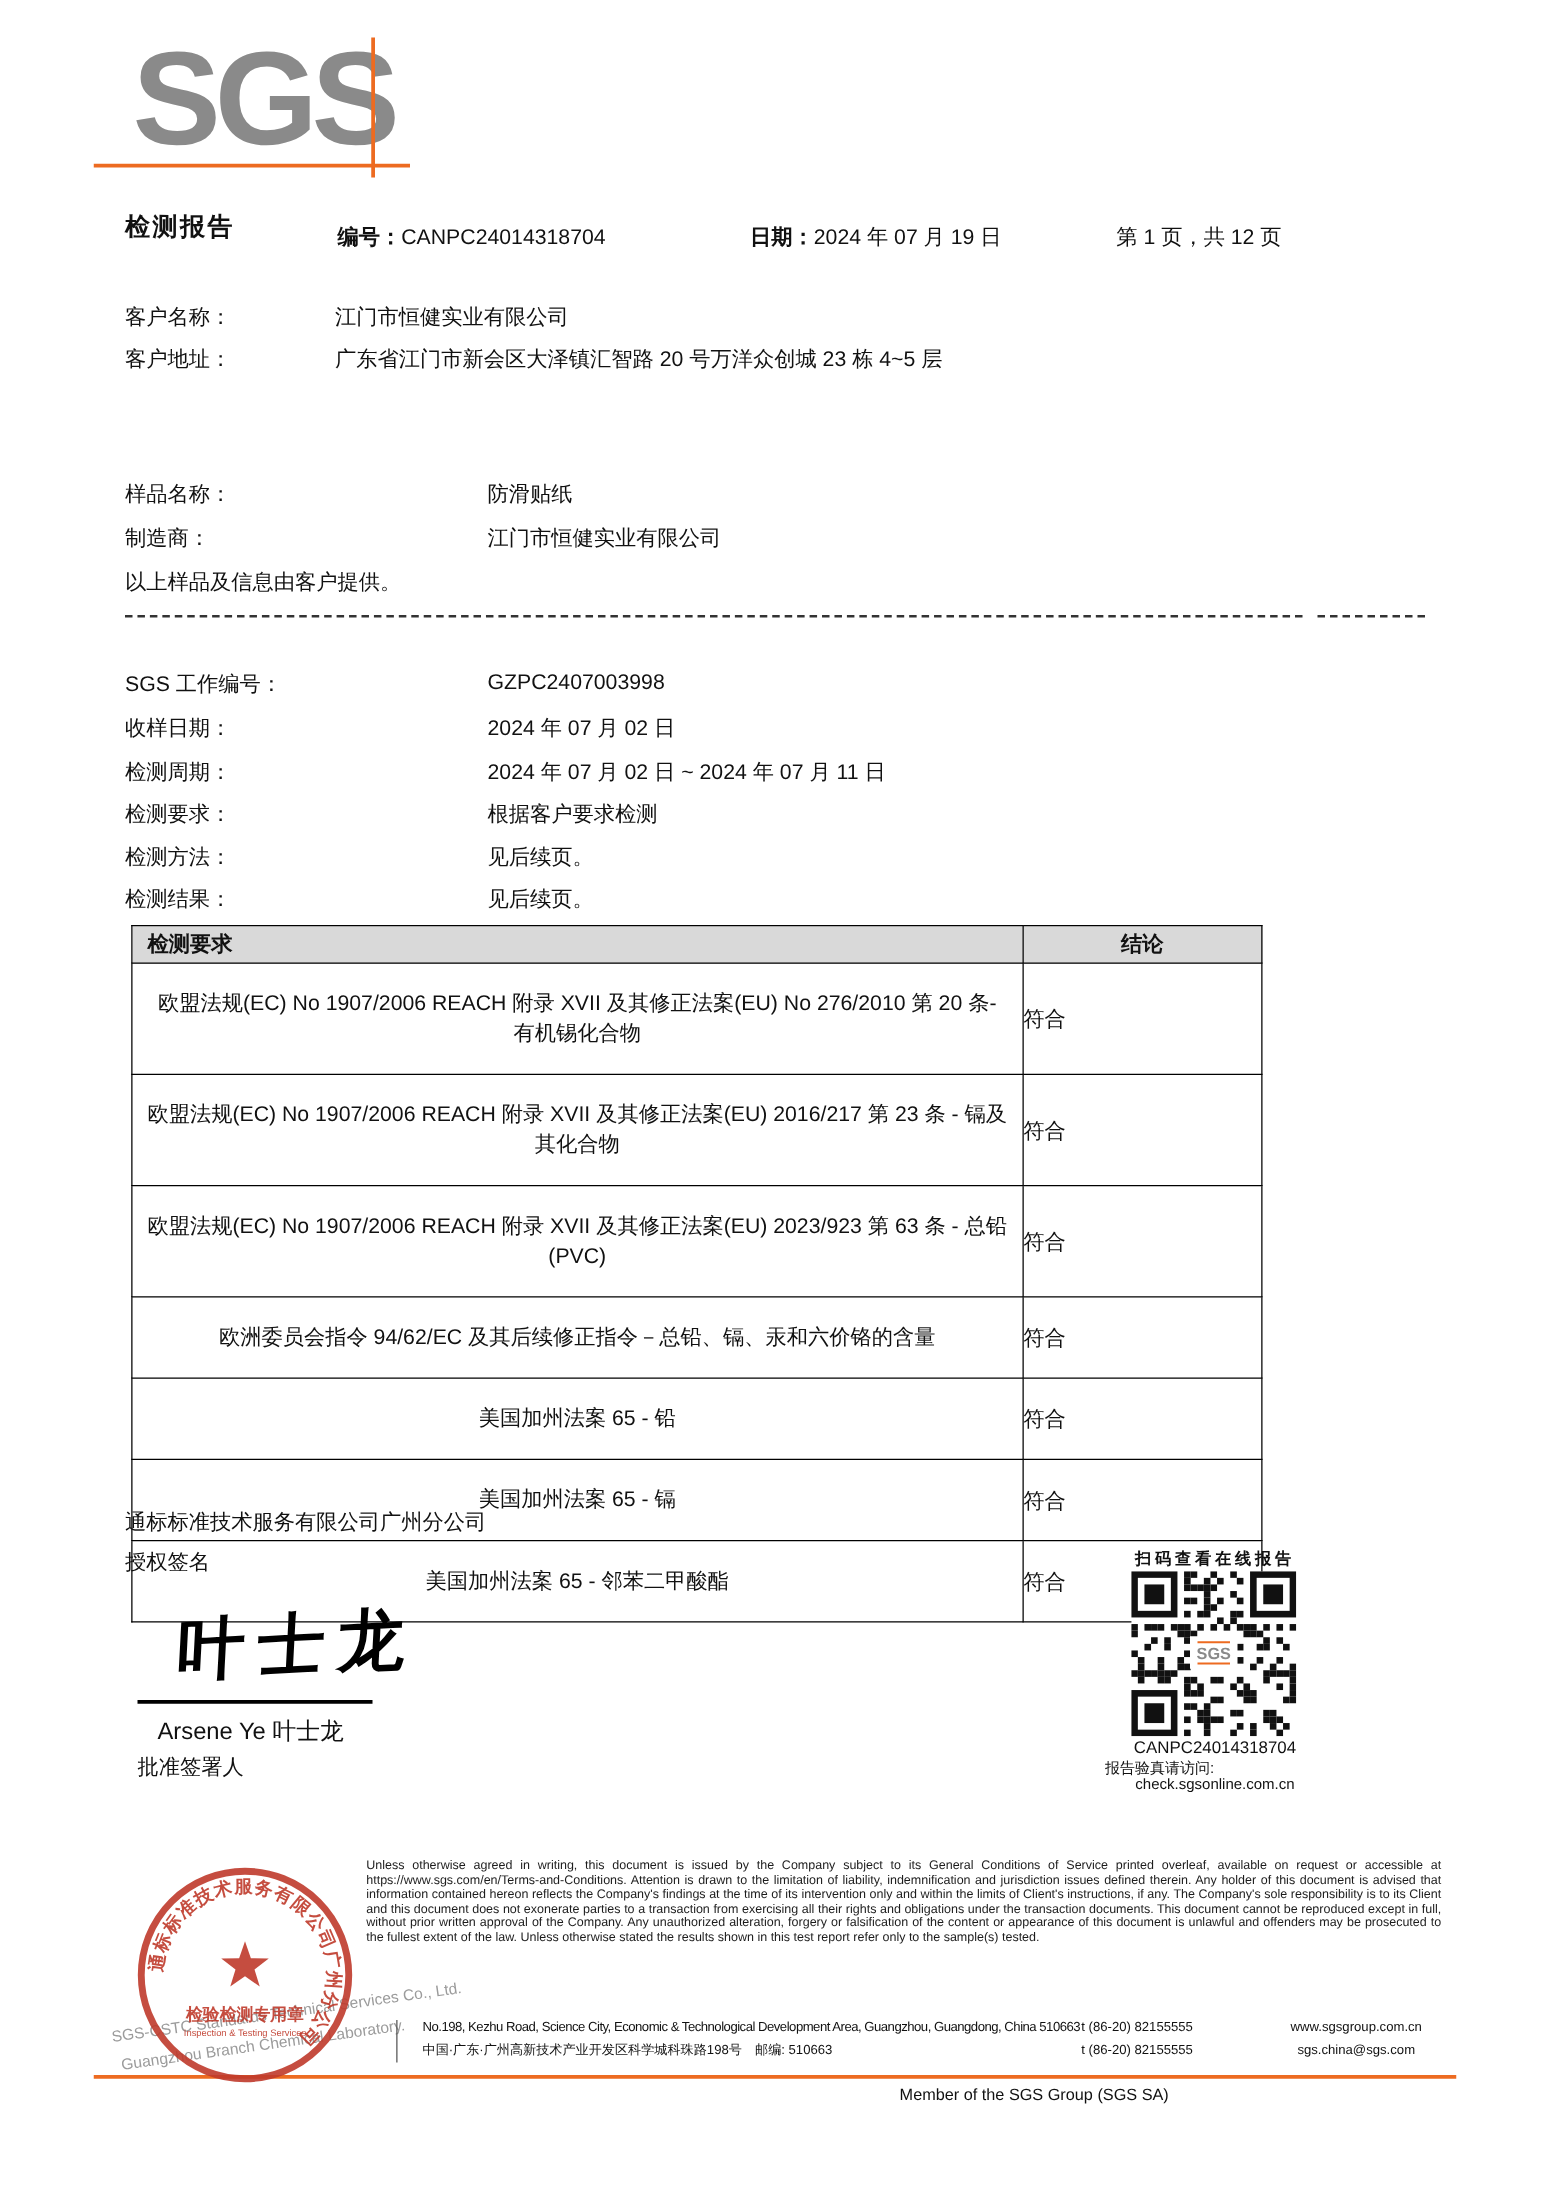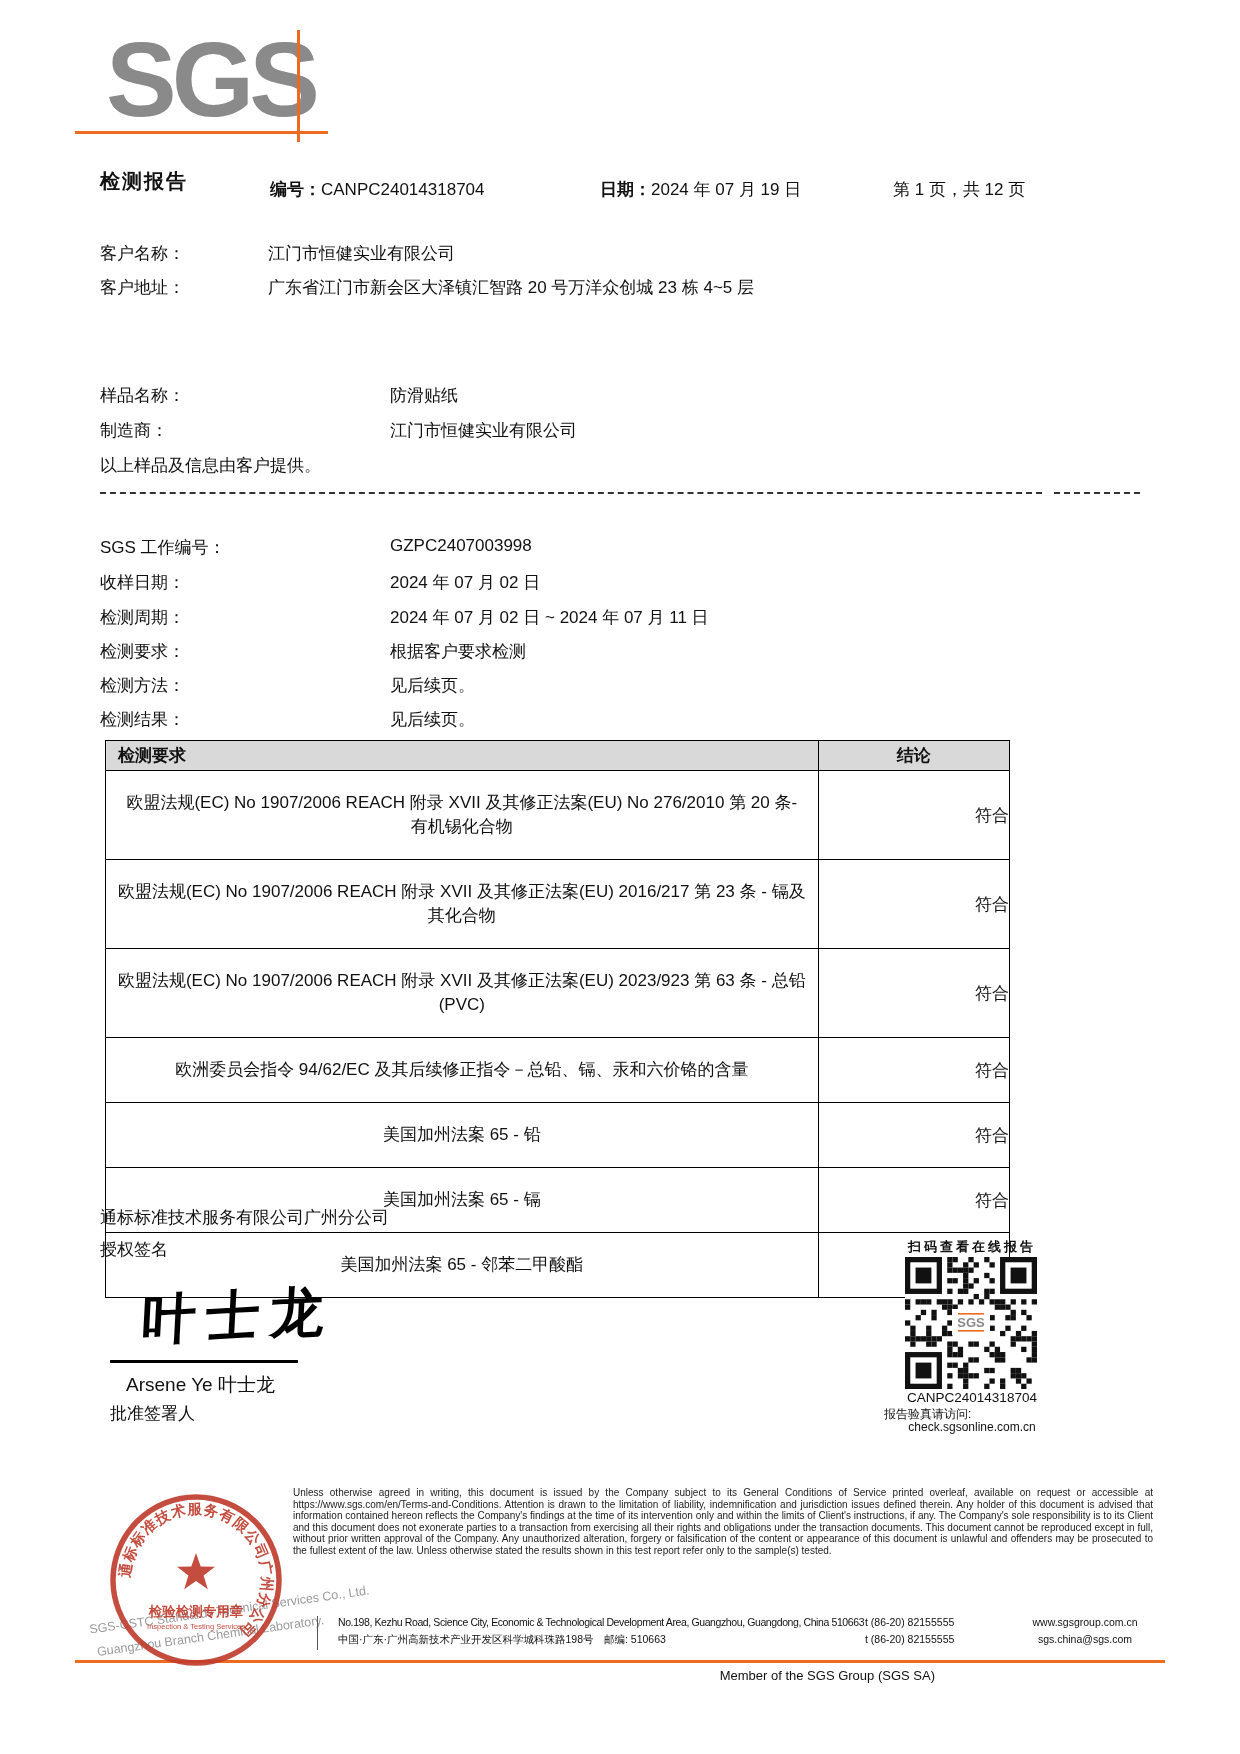--- a/index.html
+++ b/index.html
@@ -29,21 +29,21 @@
   .dash1 { left:100px; width:942px; } .dash2 { left:1054px; width:86px; }
 
   
   table.results { position:absolute; left:105px; top:740px; width:905px; border-collapse:collapse;
     table-layout:fixed; font-size:17px; }
   table.results th, table.results td { border:1.5px solid #000; }
   table.results th { background:#d9d9d9; height:30px; font-weight:600; }
   th.req-h { text-align:left; padding-left:12px; width:685px; }
   th.con-h { text-align:center; width:184px; }
   td.req { padding:20px 10px; line-height:24px; text-align:center; vertical-align:middle; }
-  td.con { text-align:right; vertical-align:middle; }
+  td.con { text-align:left; vertical-align:middle; }
   tr.r2 td.req { height:55px; } tr.r1 td.req { height:46px; }
 
   
   .co-line   { position:absolute; left:100px; top:1206px; font-size:17px; }
   .sign-lbl  { position:absolute; left:100px; top:1238px; font-size:17px; }
   .signature { position:absolute; left:142px; top:1280px; font-size:54px; font-weight:700;
     font-family:"DejaVu Serif","Liberation Serif",serif; transform:rotate(-3deg) skewX(-6deg);
     letter-spacing:10px; color:#000; }
   .sig-line  { position:absolute; left:110px; top:1360px; width:188px; height:3px; background:#000; }
   .signer    { position:absolute; left:126px; top:1372px; font-size:19px; }

